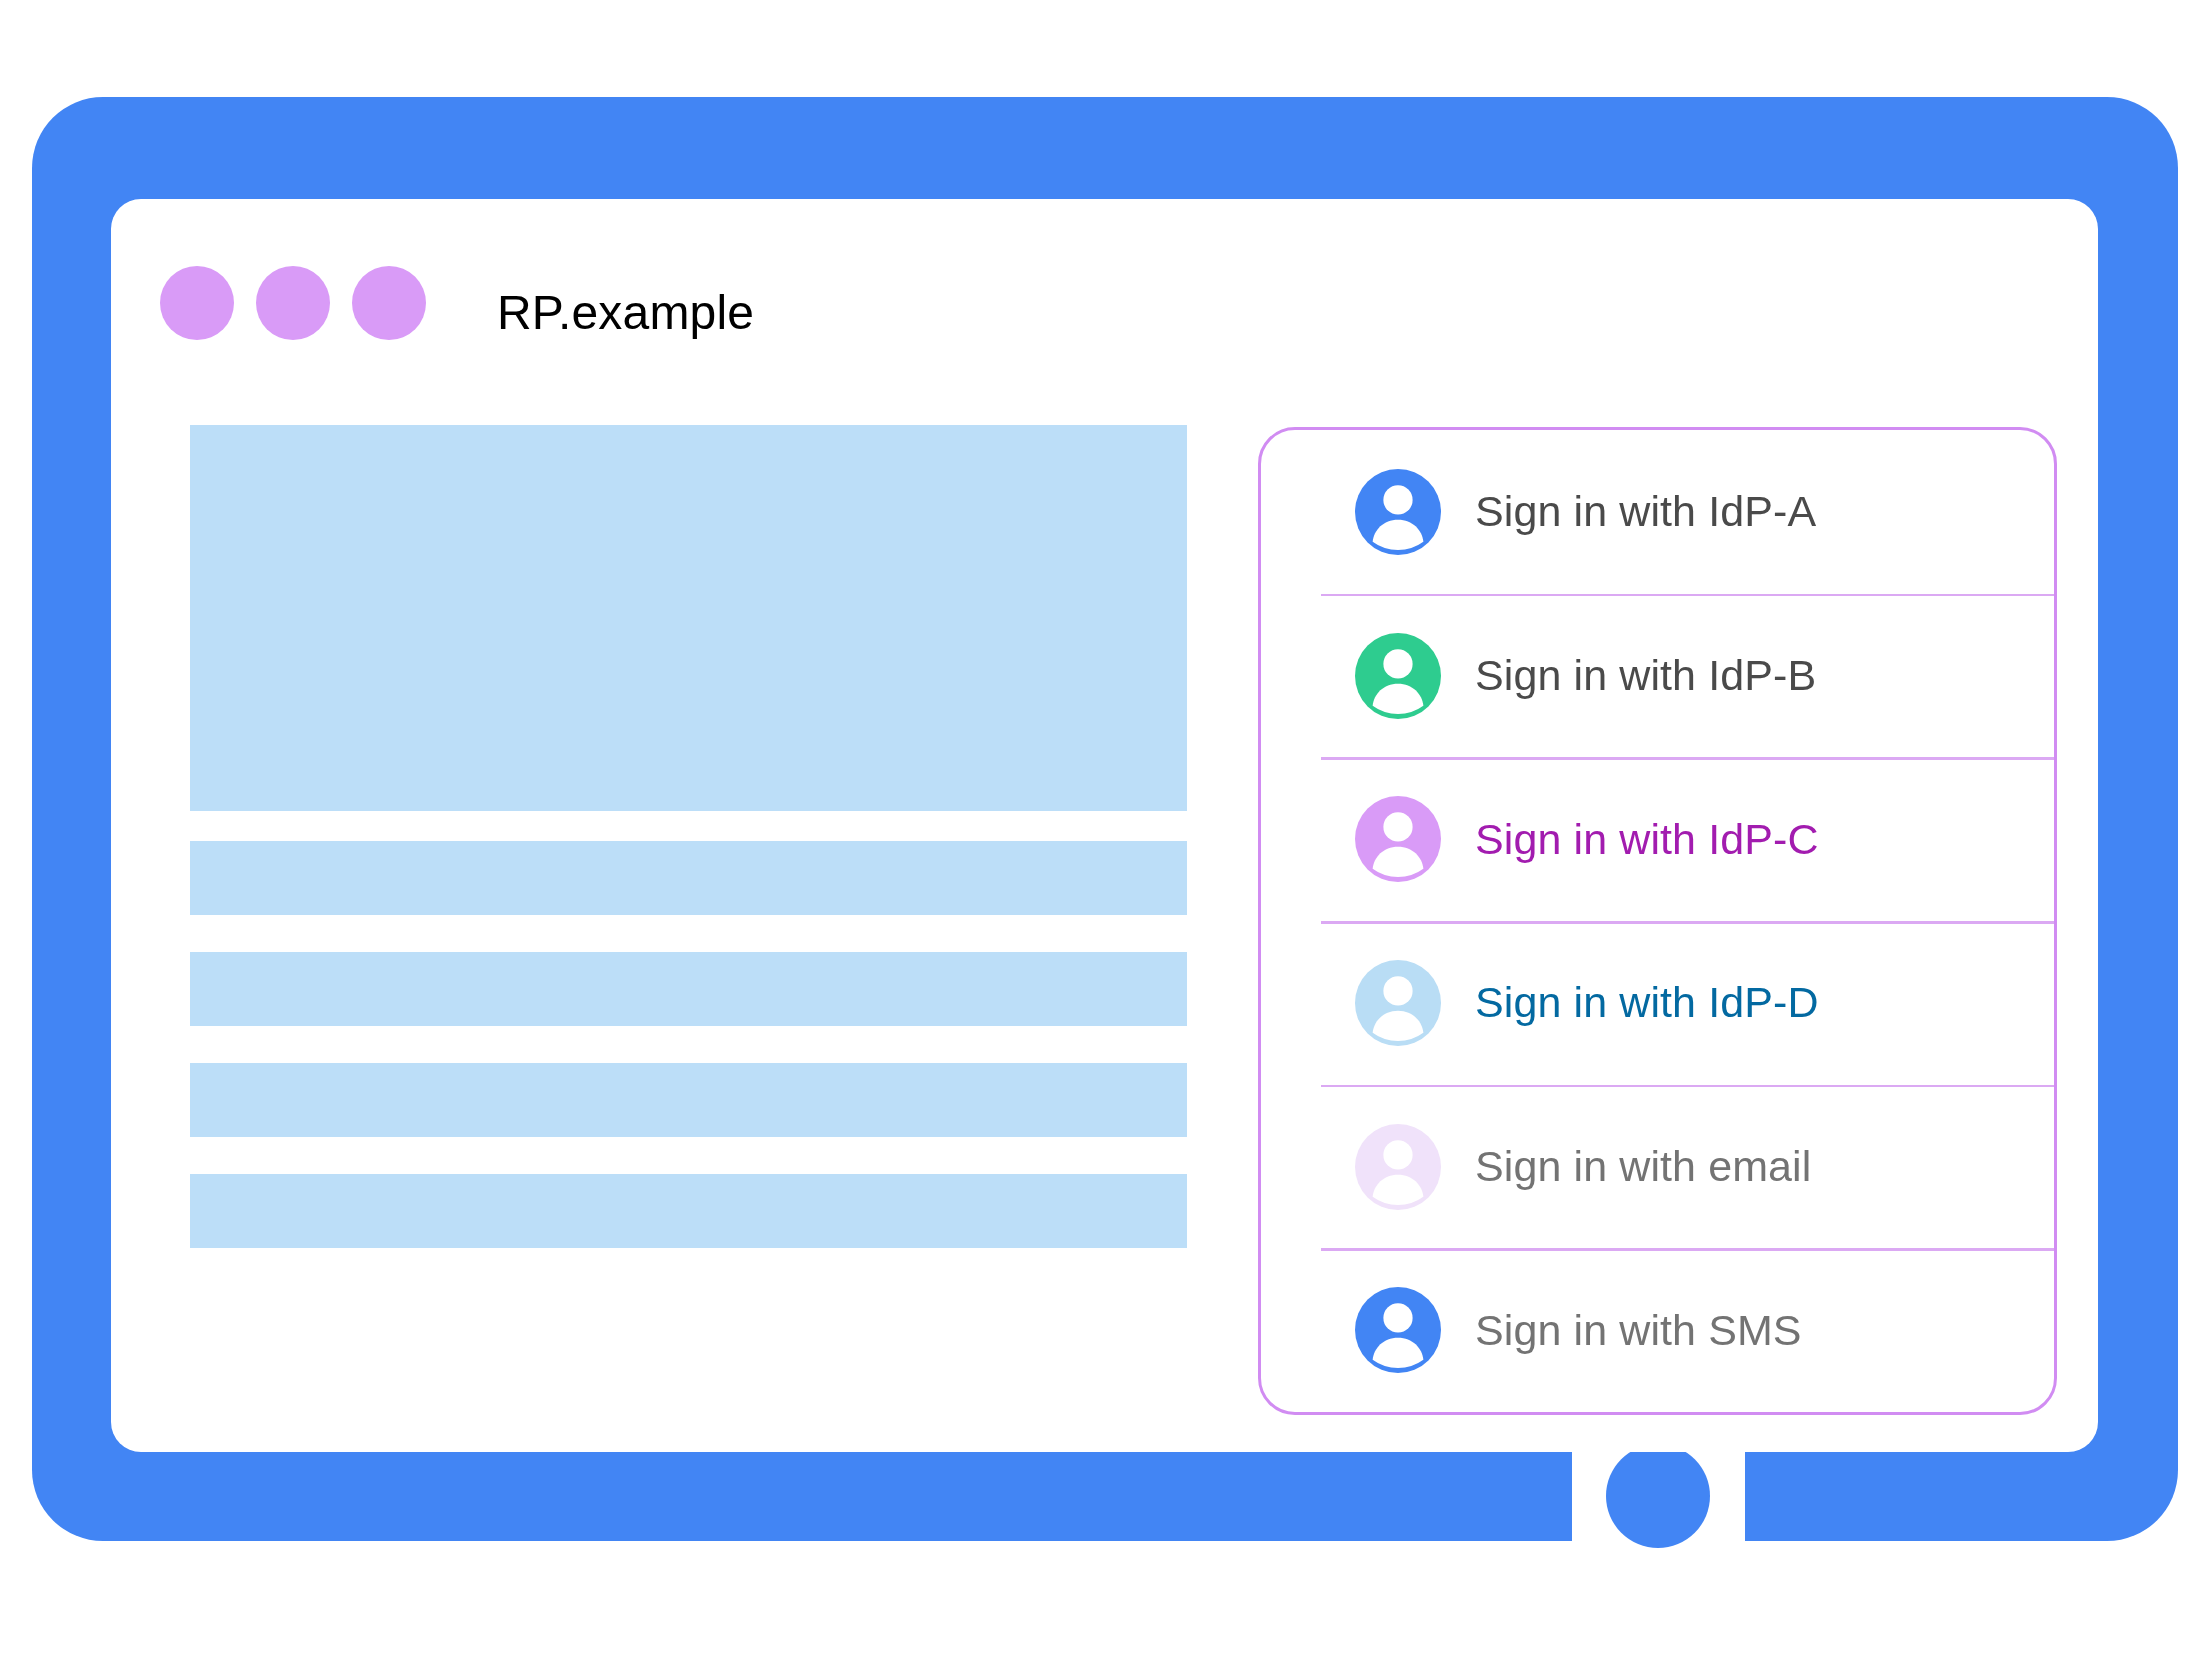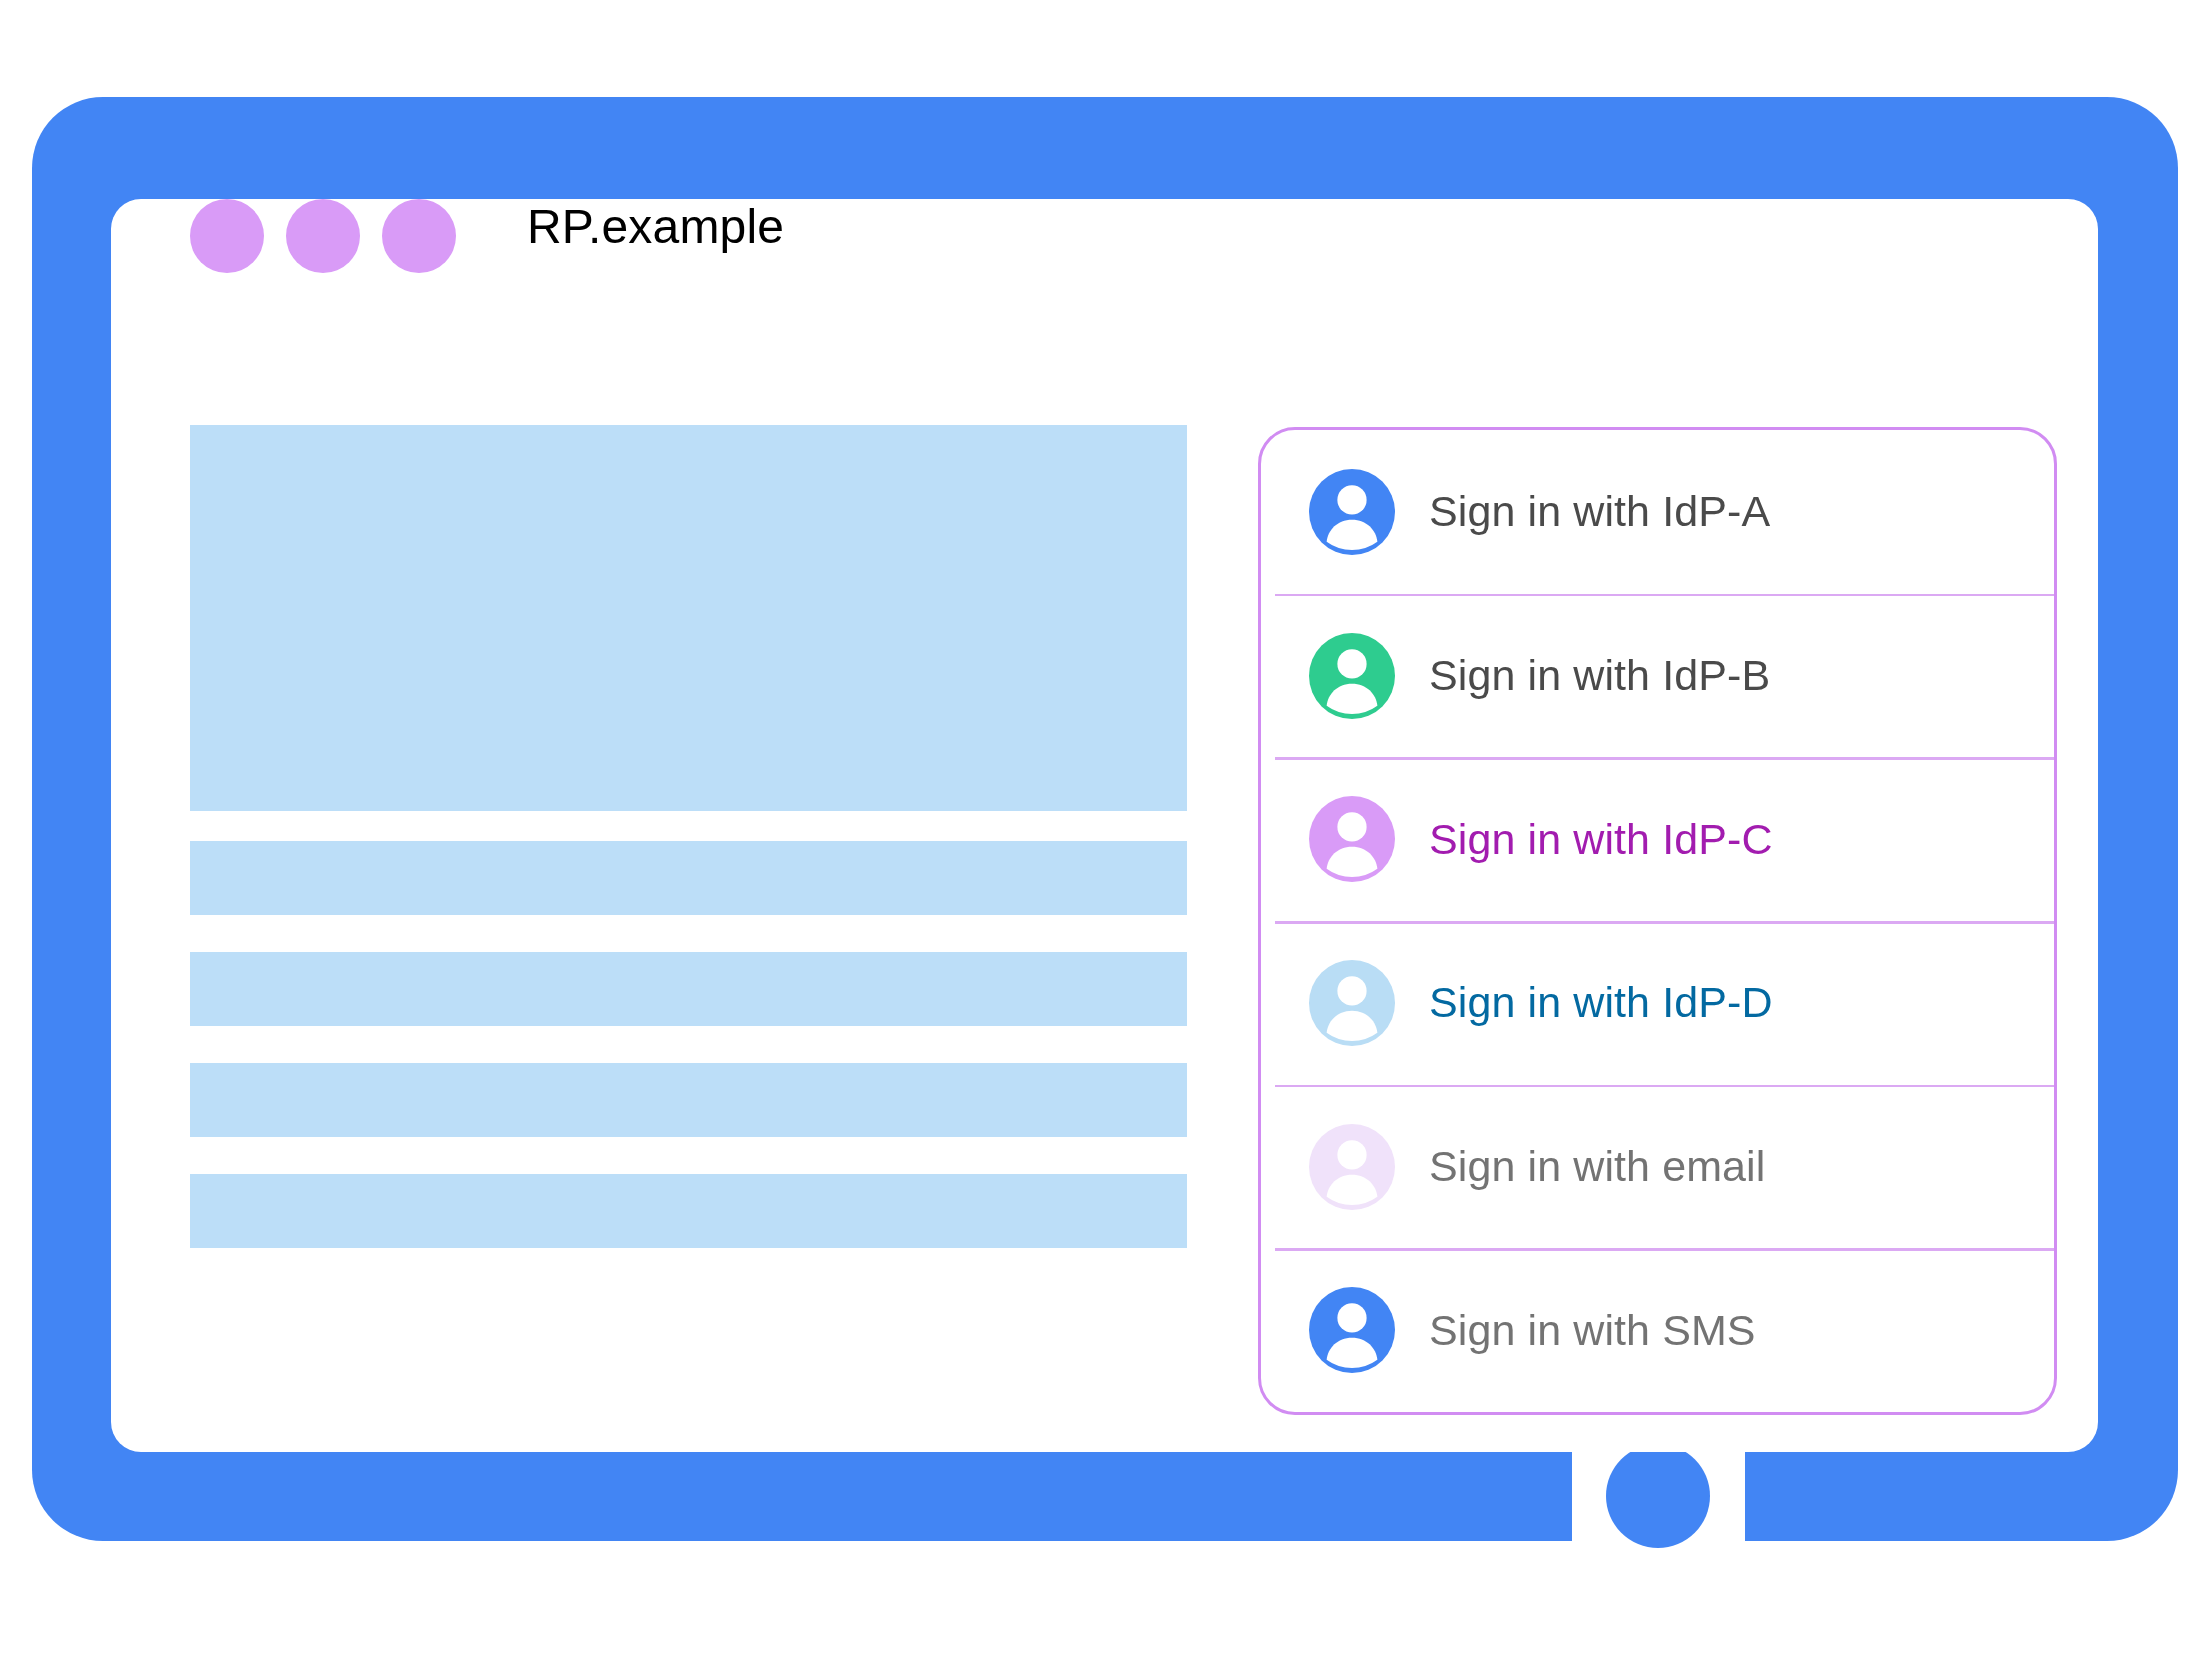--- a/index.html
+++ b/index.html
@@ -65,22 +65,22 @@
     overflow: hidden;
   }
 
   
   .titlebar {
     position: absolute;
     left: 0; top: 0;
     width: 100%;
     height: 141px;
     display: flex;
-    align-items: flex-start;
-    padding-left: 79px;
+    align-items: flex-end;
+    padding-left: 49px;
     box-sizing: border-box;
   }
   .dot {
     width: 74px;
     height: 74px;
     border-radius: 50%;
     background: #d99bf7;
     margin-right: 22px;
     flex: 0 0 auto;
   }
@@ -127,20 +127,21 @@
     display: flex;
     flex-direction: column;
   }
   .account-row {
     flex: 1 1 0;
     display: flex;
     align-items: center;
     padding-left: 48px;
     box-sizing: border-box;
     position: relative;
+    margin-left: 46px;
   }
   .account-row + .account-row::before {
     content: "";
     position: absolute;
     left: 14px;
     right: 0;
     top: 0;
     height: 2.6px;
     background: #dba9f3;
   }

